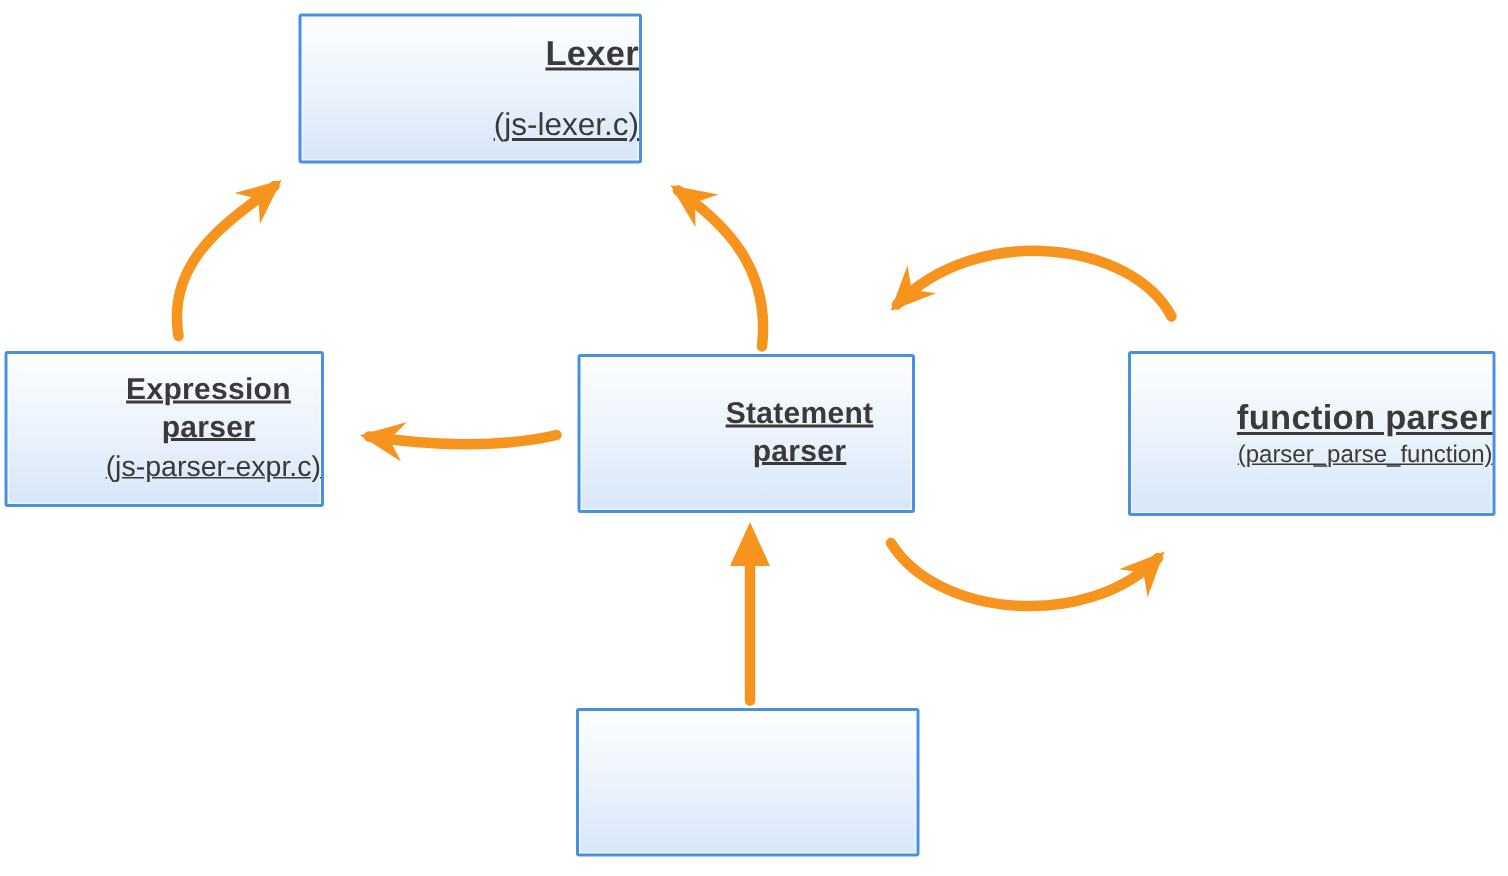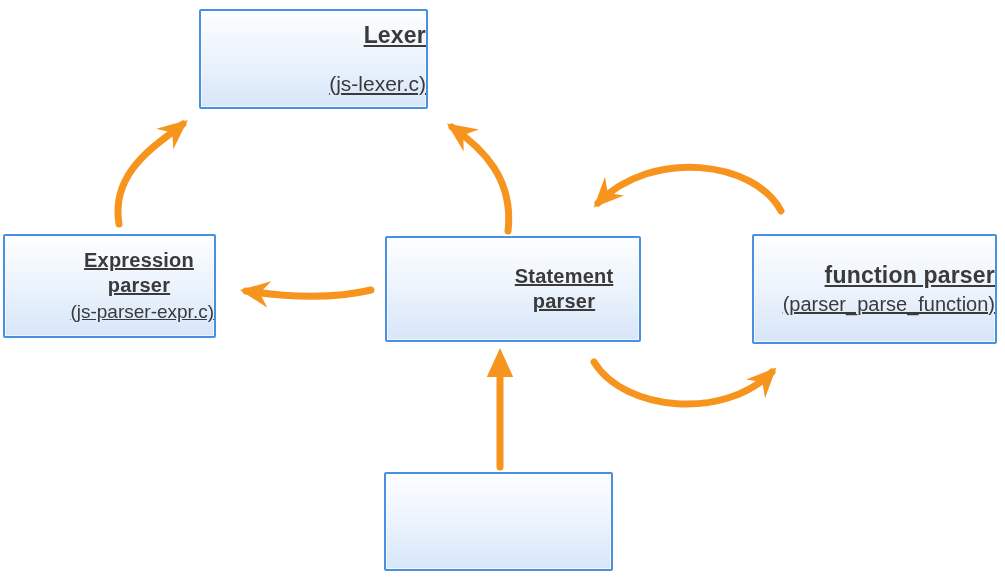--- a/index.html
+++ b/index.html
@@ -31,26 +31,26 @@
     text-align:center;color:var(--text);text-decoration:underline;
   }
   .node .title{font-weight:700;line-height:1.25;letter-spacing:.2px;}
   .node .subtitle{font-weight:400;line-height:1.25;margin-top:2px;}
   .node-lexer{left:199px;top:9px;width:229px;height:100px;}
   .node-lexer .title{font-size:23px;}
   .node-lexer .subtitle{font-size:21px;margin-top:21px;}
   .node-expression{left:3px;top:234px;width:213px;height:104px;}
   .node-expression .title{font-size:20px;max-width:150px;}
   .node-expression .subtitle{font-size:19px;}
-  .node-statement{left:385px;top:236px;width:256px;height:106px;}
+  .node-statement{left:385px;top:236px;width:225px;height:106px;}
   .node-statement .title{font-size:20px;max-width:150px;}
   .node-statement .subtitle{font-size:19px;}
   .node-function{left:752px;top:234px;width:245px;height:110px;padding-left:40px;}
   .node-function .title{font-size:23px;}
-  .node-function .subtitle{font-size:20px;}
+  .node-function .subtitle{font-size:16px;}
   .node-parser{left:384px;top:472px;width:229px;height:99px;}
   .node-parser .title{font-size:25px;}
   .node-parser .subtitle{font-size:19px;}
 </style>
 </head>
 <body>
 
 <div class="canvas">
 
   <svg class="arrows" viewBox="0 0 1005 584" xmlns="http://www.w3.org/2000/svg">

